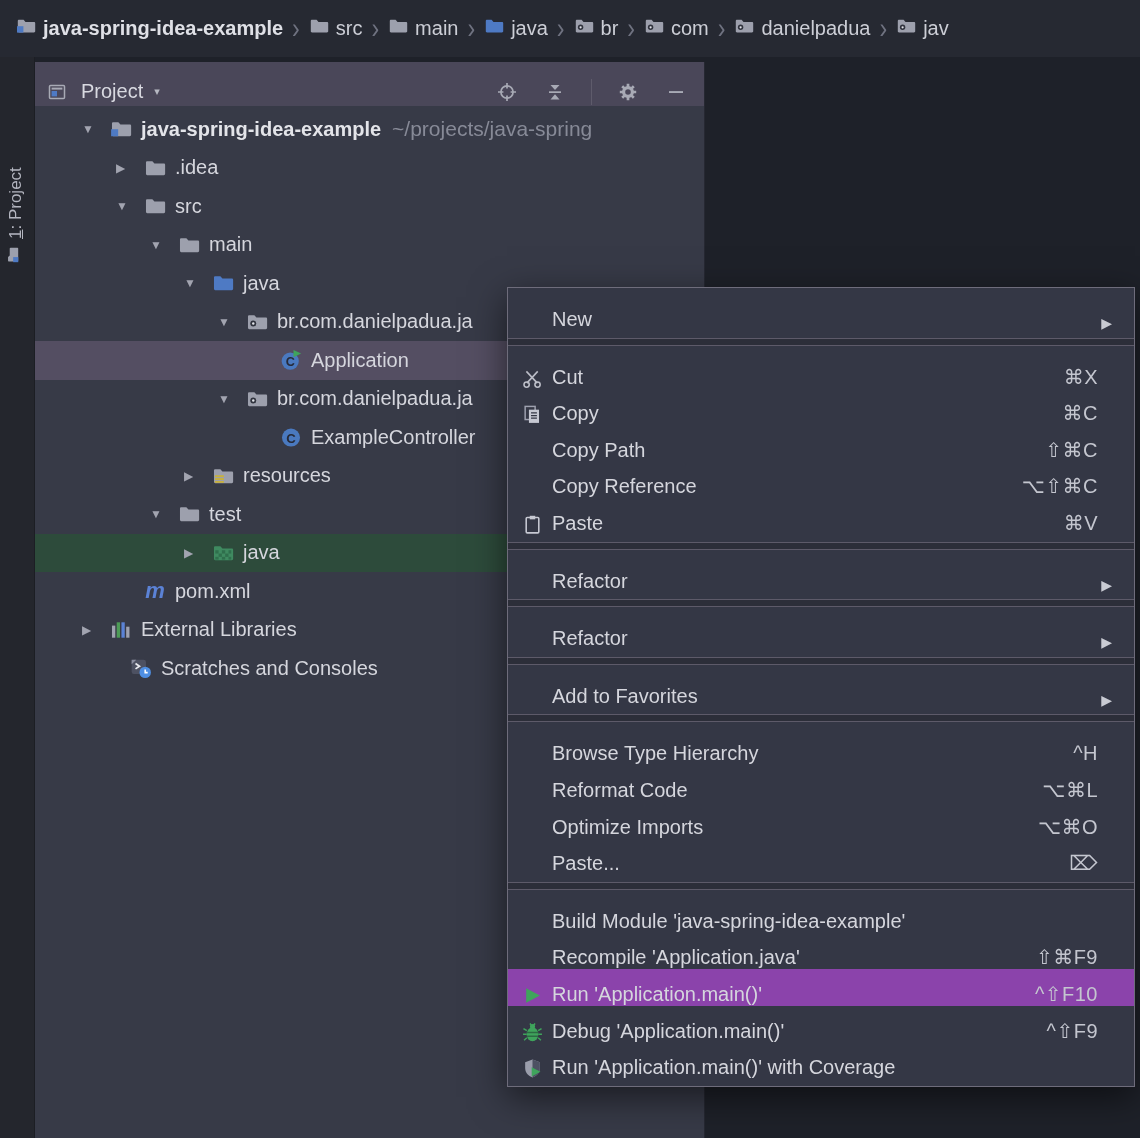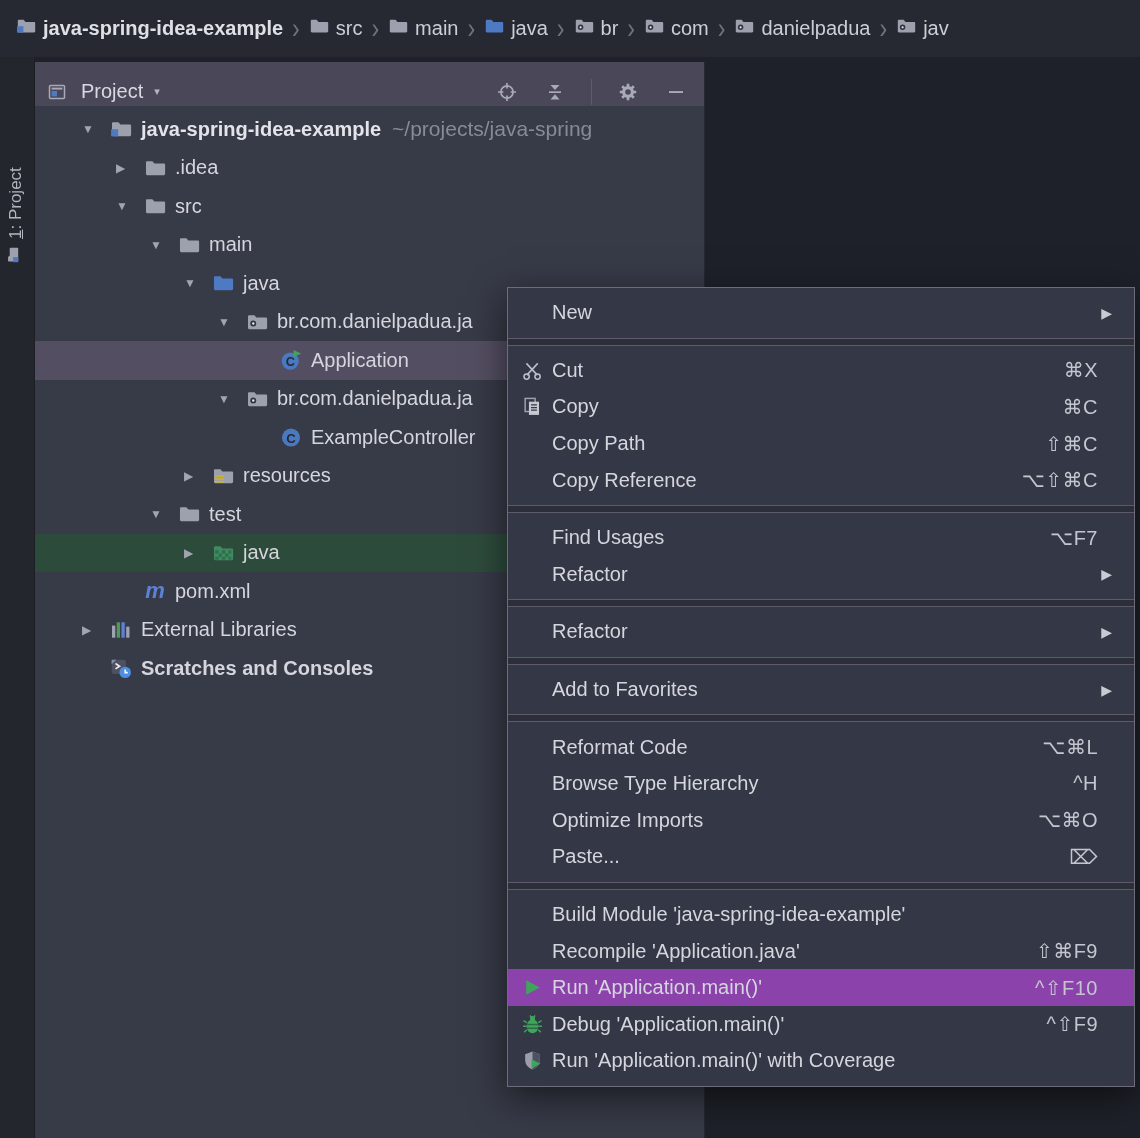--- a/index.html
+++ b/index.html
@@ -47,21 +47,21 @@
   .tree-row.bold .tree-label{font-weight:bold;color:#e3e4e9}
   .tree-extra{font-size:21px;color:var(--text-dim);margin-left:11px}
   .tree-row.sel-gray{background:var(--sel-gray)}
   .tree-row.sel-green{background:var(--sel-green)}
   
   .menu{position:absolute;left:507px;top:287px;width:628px;background:var(--menu-bg);
     border:1px solid var(--menu-border);z-index:10;box-shadow:0 10px 34px rgba(0,0,0,.55)}
   .menu-section{padding:6.5px 0}
   .menu-section:last-child{}
   .menu-divider{height:8px;border-top:1px solid var(--divider);border-bottom:1px solid var(--divider);background:#2c2e39}
-  .menu-item{height:36.6px;display:flex;align-items:center;padding:0 22px 0 14px}
+  .menu-item{height:36.6px;display:flex;align-items:flex-end;padding:0 22px 0 14px}
   .menu-item.highlighted{background:var(--sel-purple)}
   .mi-icon{width:30px;flex:none;display:flex;align-items:center;justify-content:flex-start}
   .mi-label{font-size:20px;color:var(--text)}
   .mi-shortcut{margin-left:auto;margin-right:14px;font-size:20px;color:var(--shortcut);letter-spacing:.5px}
   .mi-arrow{margin-left:auto;font-size:14px;color:#c9cbd3}
 </style>
 </head>
 <body>
 
 <div class="breadcrumbs">
@@ -332,21 +332,21 @@
         <span class="ticon">
           <svg width="22" height="22" viewBox="0 0 20 20">
             <rect x="1.8" y="6" width="3" height="11" fill="#9fa2b0"></rect>
             <rect x="6.1" y="3" width="3" height="14" fill="#4d9b57"></rect>
             <rect x="10.4" y="3" width="3" height="14" fill="#5b82d6"></rect>
             <rect x="14.7" y="7" width="3" height="10" fill="#9fa2b0"></rect>
           </svg>
         </span>
         <span class="tree-label">External Libraries</span>
       </div>
-      <div class="tree-row" style="padding-left: 44px; font-weight: bold;">
+      <div class="tree-row" style="padding-left: 64px;">
         <span class="arrow"></span>
         <span class="ticon">
           <svg width="22" height="22" viewBox="0 0 20 20">
             <rect x="1.5" y="2.5" width="13" height="13" rx="2" fill="#4d5162"></rect>
             <path d="M1.5 2.5 l4.2 0 l-4.2 4.2 z" fill="#8b8ea0"></path>
             <path d="M5 6 l3.6 2.4 L5 10.8" stroke="#e8e9ee" stroke-width="1.6" fill="none"></path>
             <circle cx="13.8" cy="14" r="5.2" fill="#4f8fe3"></circle>
             <path d="M13.8 11.3 v2.9 h2.3" stroke="#ffffff" stroke-width="1.4" fill="none"></path>
           </svg>
         </span>
@@ -393,28 +393,33 @@
       <div class="menu-item">
         <span class="mi-icon"></span>
         <span class="mi-label">Copy Path</span>
         <span class="mi-shortcut">⇧⌘C</span>
       </div>
       <div class="menu-item">
         <span class="mi-icon"></span>
         <span class="mi-label">Copy Reference</span>
         <span class="mi-shortcut">⌥⇧⌘C</span>
       </div>
+      <div class="menu-item">
+        <span class="mi-icon">
+          <svg width="21" height="21" viewBox="0 0 20 20">
+            <rect x="4" y="3.4" width="12" height="14.6" rx="1" fill="none" stroke="#c6c8d2" stroke-width="1.5"></rect>
+            <rect x="7.4" y="1.7" width="5.2" height="3.4" fill="#c6c8d2"></rect>
+          </svg>
+        </span>
+        <span class="mi-label">Paste</span>
+        <span class="mi-shortcut">⌘V</span>
+      </div>
     </div>
     <div class="menu-divider"></div>
     <div class="menu-section">
-      <div class="menu-item">
-        <span class="mi-icon"></span>
-        <span class="mi-label">Find Usages</span>
-        <span class="mi-shortcut">⌥F7</span>
-      </div>
       <div class="menu-item">
         <span class="mi-icon"></span>
         <span class="mi-label">Refactor</span>
         <span class="mi-arrow">▶</span>
       </div>
     </div>
     <div class="menu-divider"></div>
     <div class="menu-section">
       <div class="menu-item">
         <span class="mi-icon"></span>
@@ -427,27 +432,27 @@
       <div class="menu-item">
         <span class="mi-icon"></span>
         <span class="mi-label">Add to Favorites</span>
         <span class="mi-arrow">▶</span>
       </div>
     </div>
     <div class="menu-divider"></div>
     <div class="menu-section">
       <div class="menu-item">
         <span class="mi-icon"></span>
+        <span class="mi-label">Browse Type Hierarchy</span>
+        <span class="mi-shortcut">^H</span>
+      </div>
+      <div class="menu-item">
+        <span class="mi-icon"></span>
         <span class="mi-label">Reformat Code</span>
         <span class="mi-shortcut">⌥⌘L</span>
-      </div>
-      <div class="menu-item">
-        <span class="mi-icon"></span>
-        <span class="mi-label">Browse Type Hierarchy</span>
-        <span class="mi-shortcut">^H</span>
       </div>
       <div class="menu-item">
         <span class="mi-icon"></span>
         <span class="mi-label">Optimize Imports</span>
         <span class="mi-shortcut">⌥⌘O</span>
       </div>
       <div class="menu-item">
         <span class="mi-icon"></span>
         <span class="mi-label">Paste...</span>
         <span class="mi-shortcut">⌦</span>

